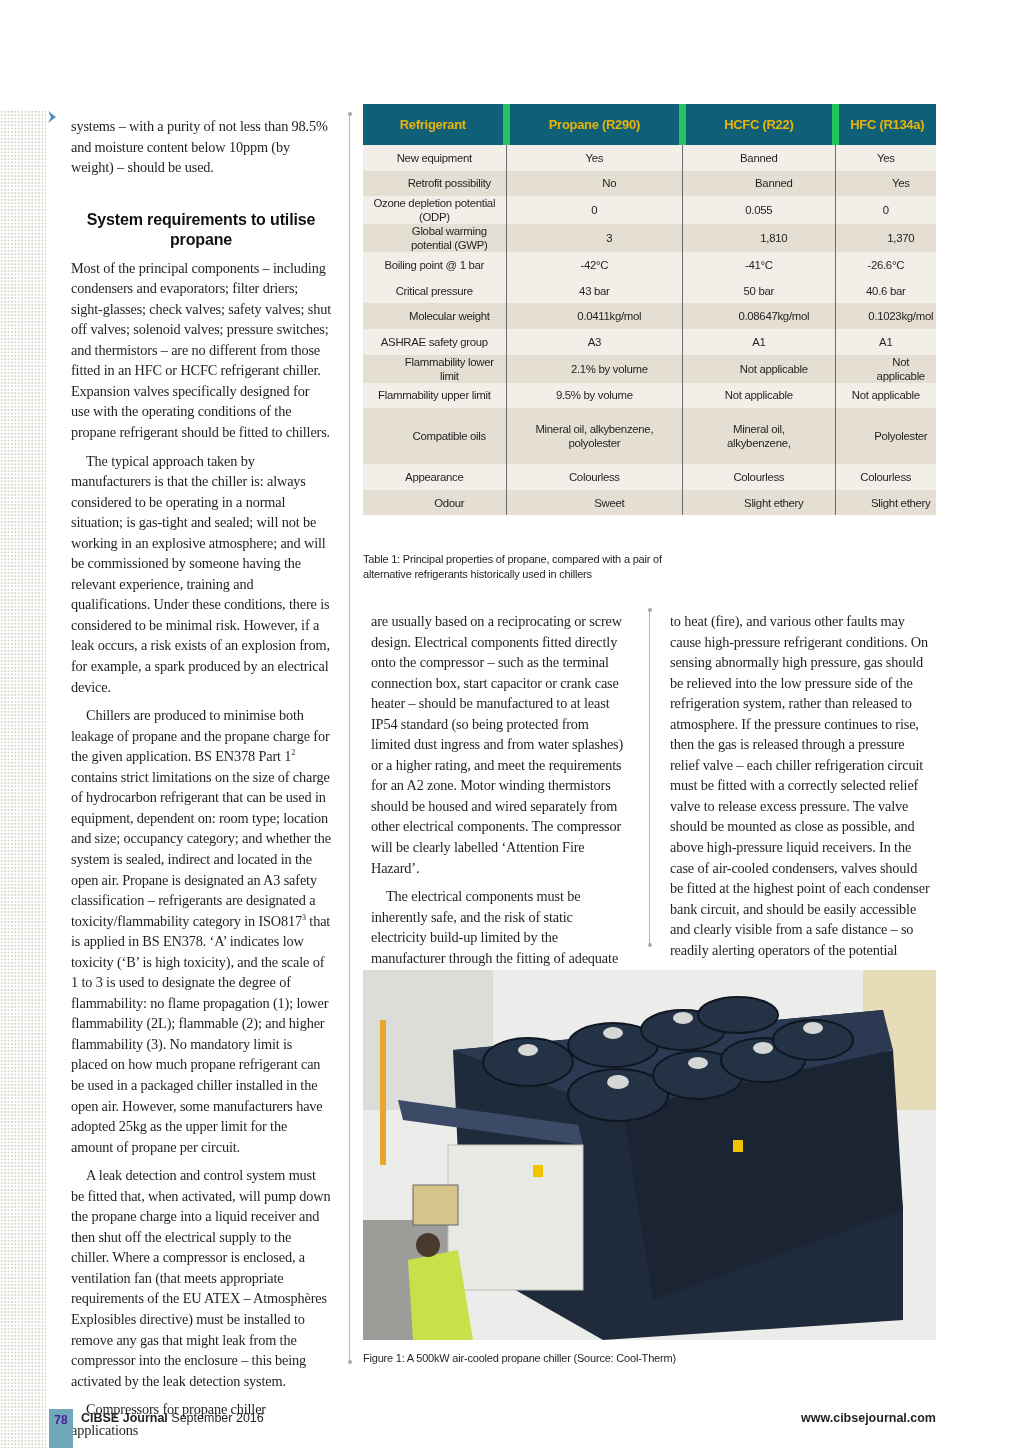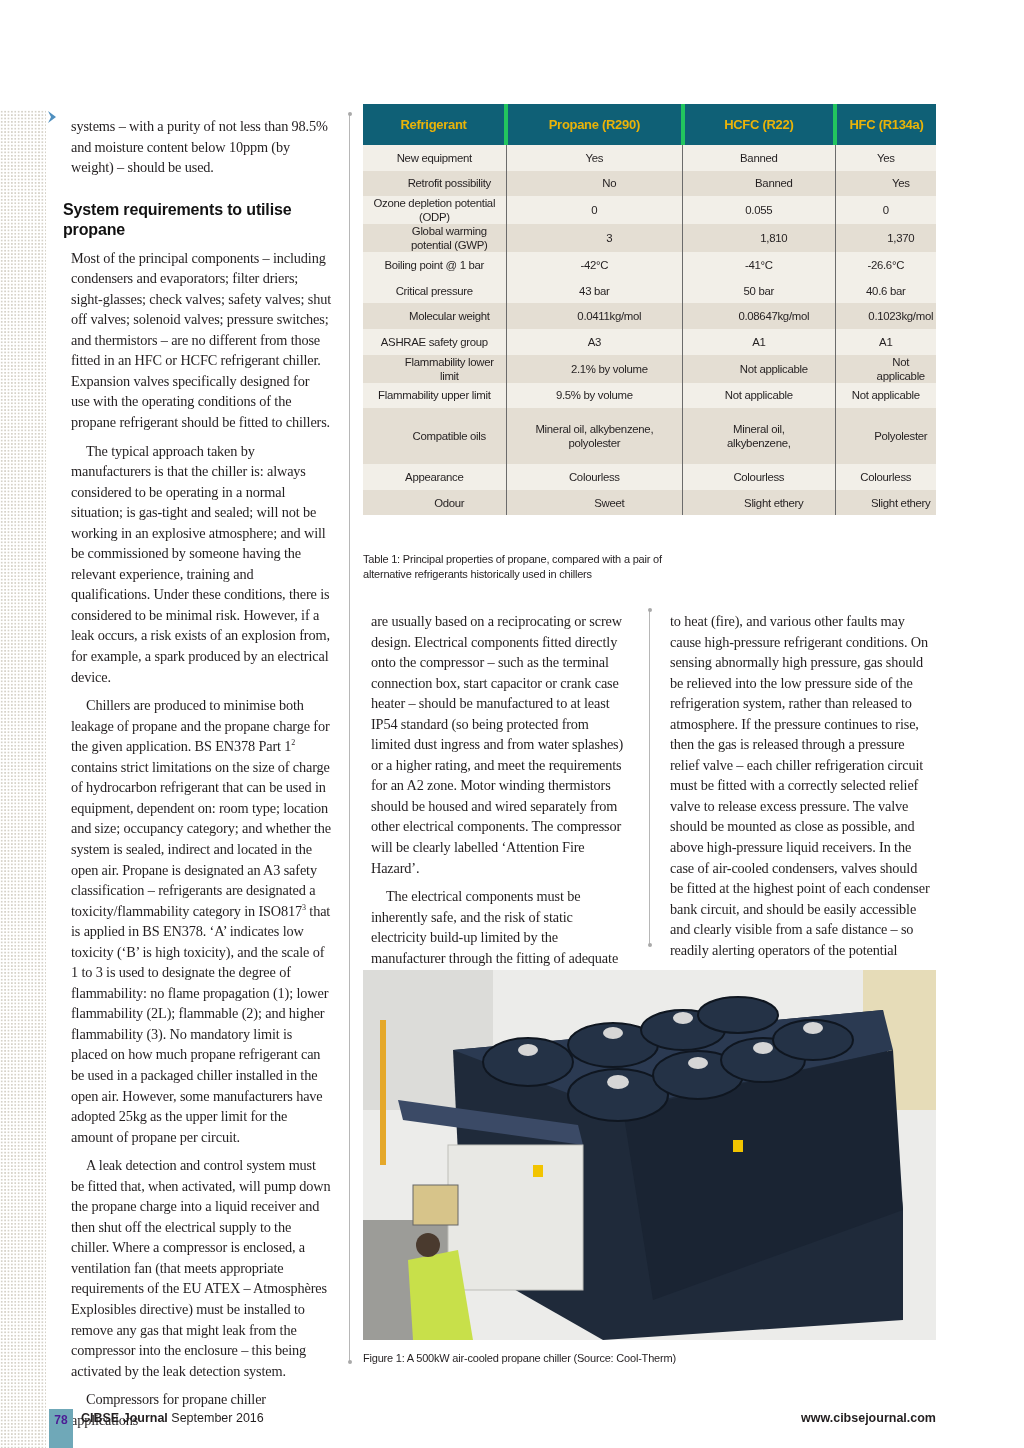--- a/index.html
+++ b/index.html
@@ -17,23 +17,23 @@
   .arrow {
     position: absolute; left: 47px; top: 110px; width: 10px; height: 14px;
   }
   .col-left {
     position: absolute; left: 63px; top: 108px; width: 276px;
     font-size: 14.3px; line-height: 20.55px; letter-spacing: -0.15px;
   }
   .col-left p, .col-mid p, .col-right p { margin: 8px; }
   .indent { text-indent: 15px; }
   h2.subhead {
-    margin: 22px 0 0 0;
-    font-family: "Liberation Sans", "DejaVu Sans", sans-serif;
-    font-size: 16px; font-weight: bold; line-height: 20px; color: #111;
+    margin: 32px 0 0 0;
+    font-family: "Liberation Sans", "DejaVu Sans", sans-serif;
+    font-size: 16px; font-weight: bold; line-height: 20px; color: #111; text-align: center;
   }
   .vrule {
     position: absolute; width: 1px; background: #b7b7b7;
   }
   .vrule::before, .vrule::after {
     content: ""; position: absolute; left: -1.5px; width: 4px; height: 4px;
     border-radius: 2px; background: #a9a9a9;
   }
   .vrule::before { top: -2px; }
   .vrule::after { bottom: -2px; }
@@ -46,21 +46,21 @@
   }
   table.props th {
     background: #0f6076; color: #eab308; font-weight: bold; font-size: 13px;
     height: 41px; padding: 0; text-align: center;
   }
   table.props td {
     height: 25.6px; padding: 0 2px; text-align: center; line-height: 14px;
     border-left: 1px solid #6b6b6b;
   }
   table.props td:first-child, table.props th:first-child { border-left: none; }
-  table.props th { border-left: 4px solid #22c55e; }
+  table.props th { border-left: 7px solid #22c55e; }
   table.props tr.odd td { background: #f2efe8; }
   table.props tr.even td { background: #e4ded3; padding-left: 32px; }
   table.props tr.tall td { height: 56px; }
   .caption {
     position: absolute;
     font-family: "Liberation Sans", "DejaVu Sans", sans-serif;
     font-weight: normal; font-size: 11px; line-height: 15px; color: #231f20;
     letter-spacing: -0.2px;
   }
   .col-mid {

